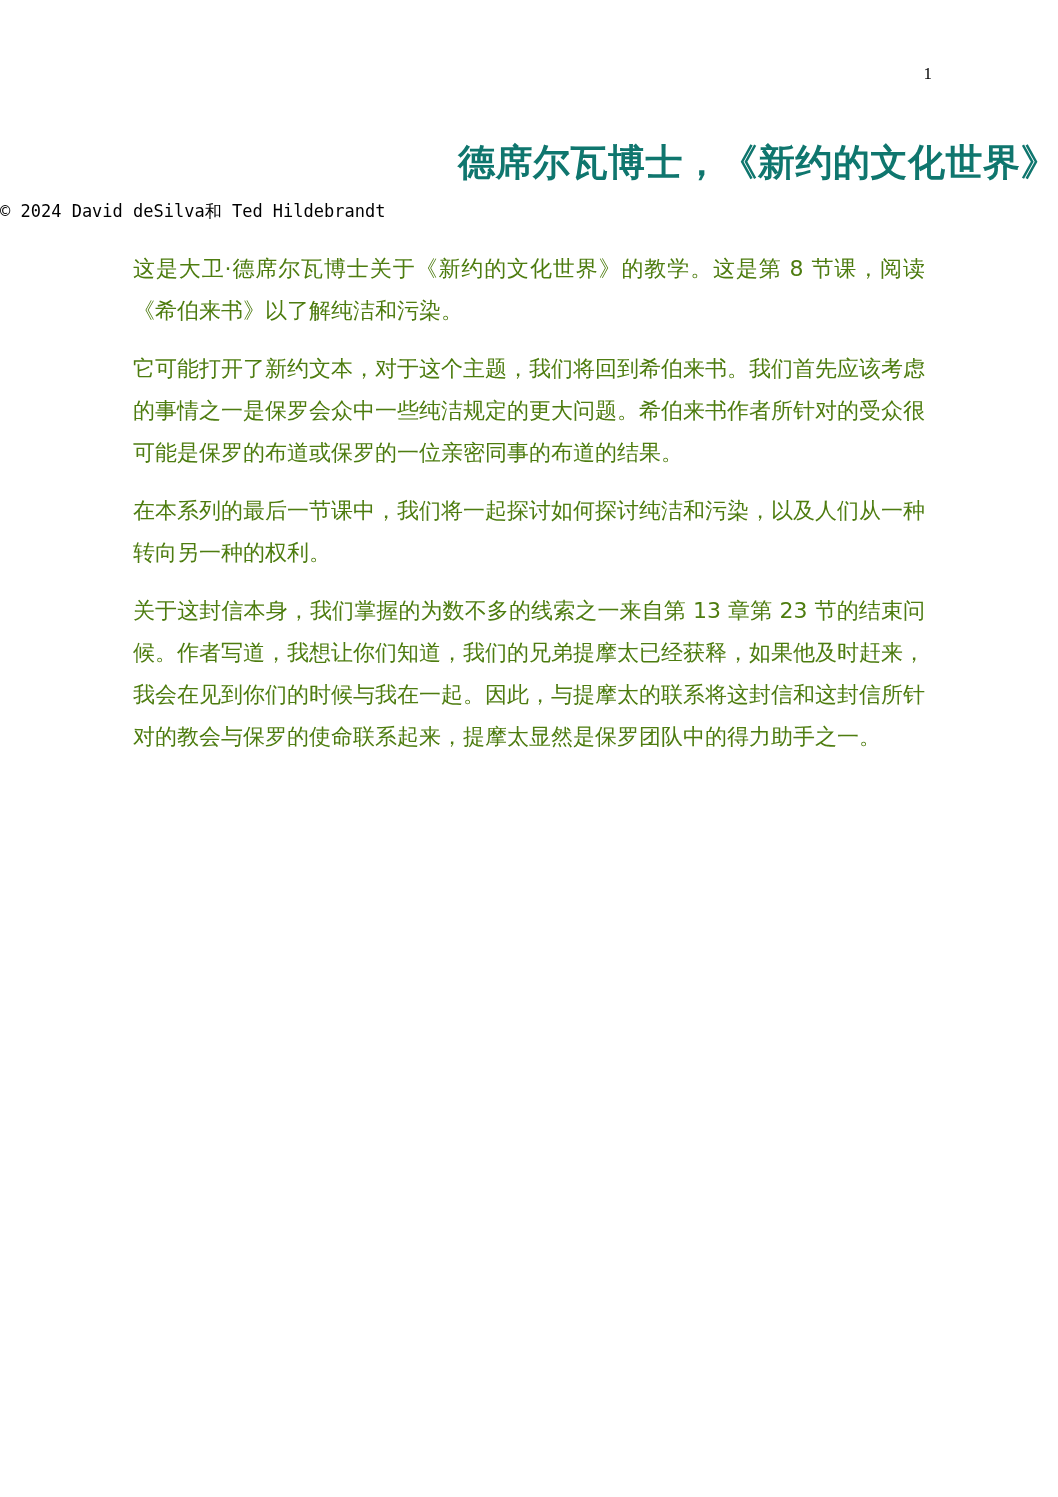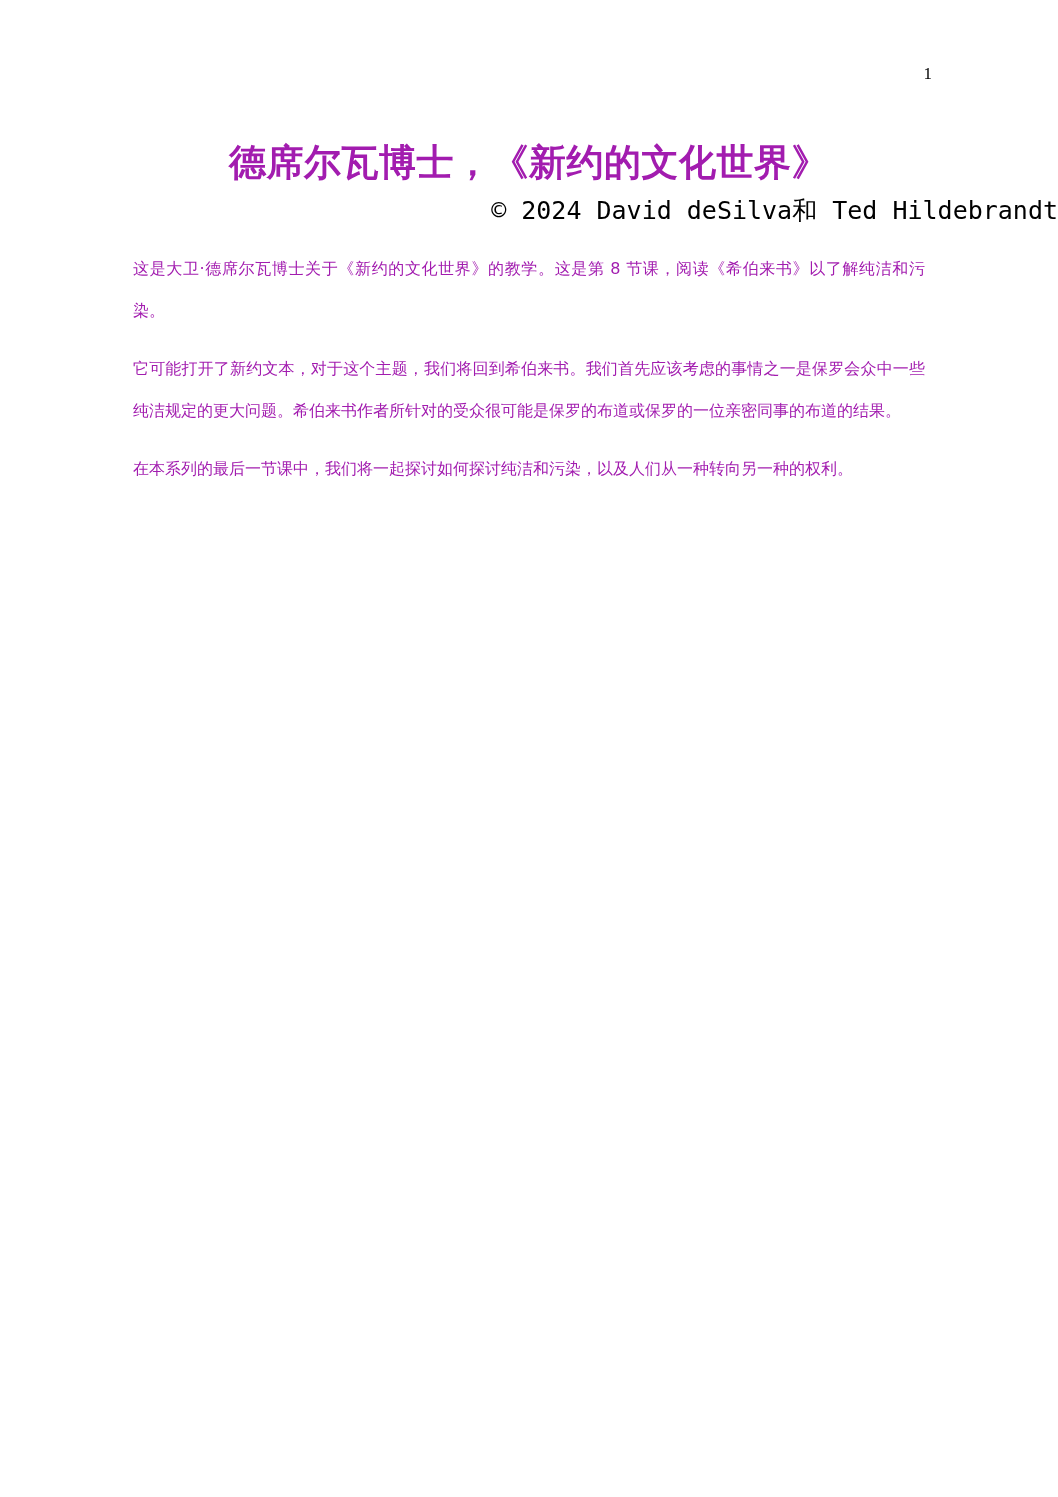--- a/index.html
+++ b/index.html
@@ -29,39 +29,40 @@
   }
   .title-block {
     padding-top: 130px;
     text-align: center;
   }
   .title-line {
     font-size: 37px;
     font-weight: bold;
     line-height: 65px;
     letter-spacing: 0.5px;
-    color: #a21caf;
+    color: #0f766e;
     white-space: nowrap;
+    text-align: right;
   }
   .copyright {
     margin-top: 3px;
-    text-align: right;
+    text-align: left;
     font-family: "DejaVu Sans Mono", monospace;
-    font-size: 25px;
+    font-size: 17px;
     line-height: 26px;
     color: #000000;
   }
   .content {
     width: 792px;
     margin: 24px auto 0 auto;
-    font-size: 16px;
+    font-size: 22px;
     line-height: 42px;
     text-align: justify;
     text-justify: inter-character;
-    color: #a21caf;
+    color: #4d7c0f;
   }
   .content p {
     margin: 0 0 16px 0;
     padding: 0;
   }
   .content p:last-child {
     margin-bottom: 0;
   }
 </style>
 </head>
@@ -73,15 +74,16 @@
 
   <header class="title-block">
     <div class="title-line">德席尔瓦博士，《新约的文化世界》</div>
     <div class="copyright">© 2024 David deSilva和 Ted Hildebrandt</div>
   </header>
 
   <main class="content">
     <p>这是大卫·德席尔瓦博士关于《新约的文化世界》的教学。这是第 8 节课，阅读《希伯来书》以了解纯洁和污染。</p>
     <p>它可能打开了新约文本，对于这个主题，我们将回到希伯来书。我们首先应该考虑的事情之一是保罗会众中一些纯洁规定的更大问题。希伯来书作者所针对的受众很可能是保罗的布道或保罗的一位亲密同事的布道的结果。</p>
     <p>在本系列的最后一节课中，我们将一起探讨如何探讨纯洁和污染，以及人们从一种转向另一种的权利。</p>
+    <p>关于这封信本身，我们掌握的为数不多的线索之一来自第 13 章第 23 节的结束问候。作者写道，我想让你们知道，我们的兄弟提摩太已经获释，如果他及时赶来，我会在见到你们的时候与我在一起。因此，与提摩太的联系将这封信和这封信所针对的教会与保罗的使命联系起来，提摩太显然是保罗团队中的得力助手之一。</p>
   </main>
 
 </div>
 
 </body></html>

